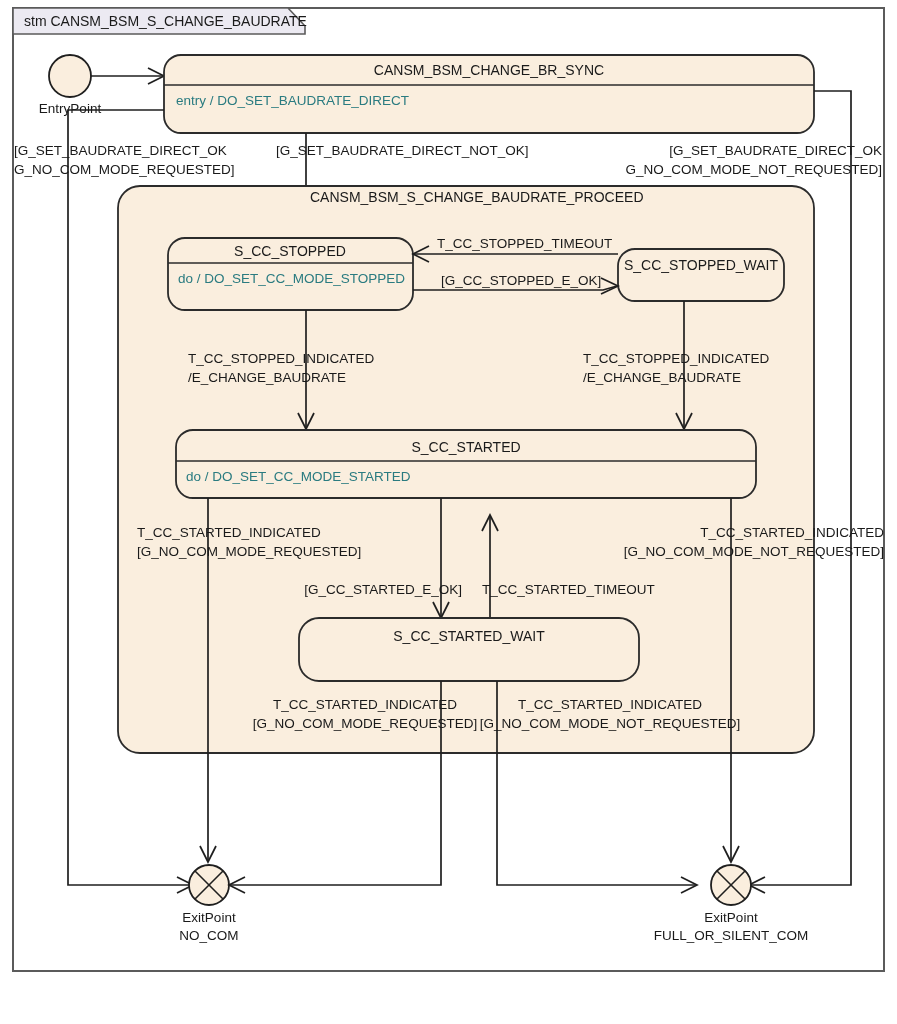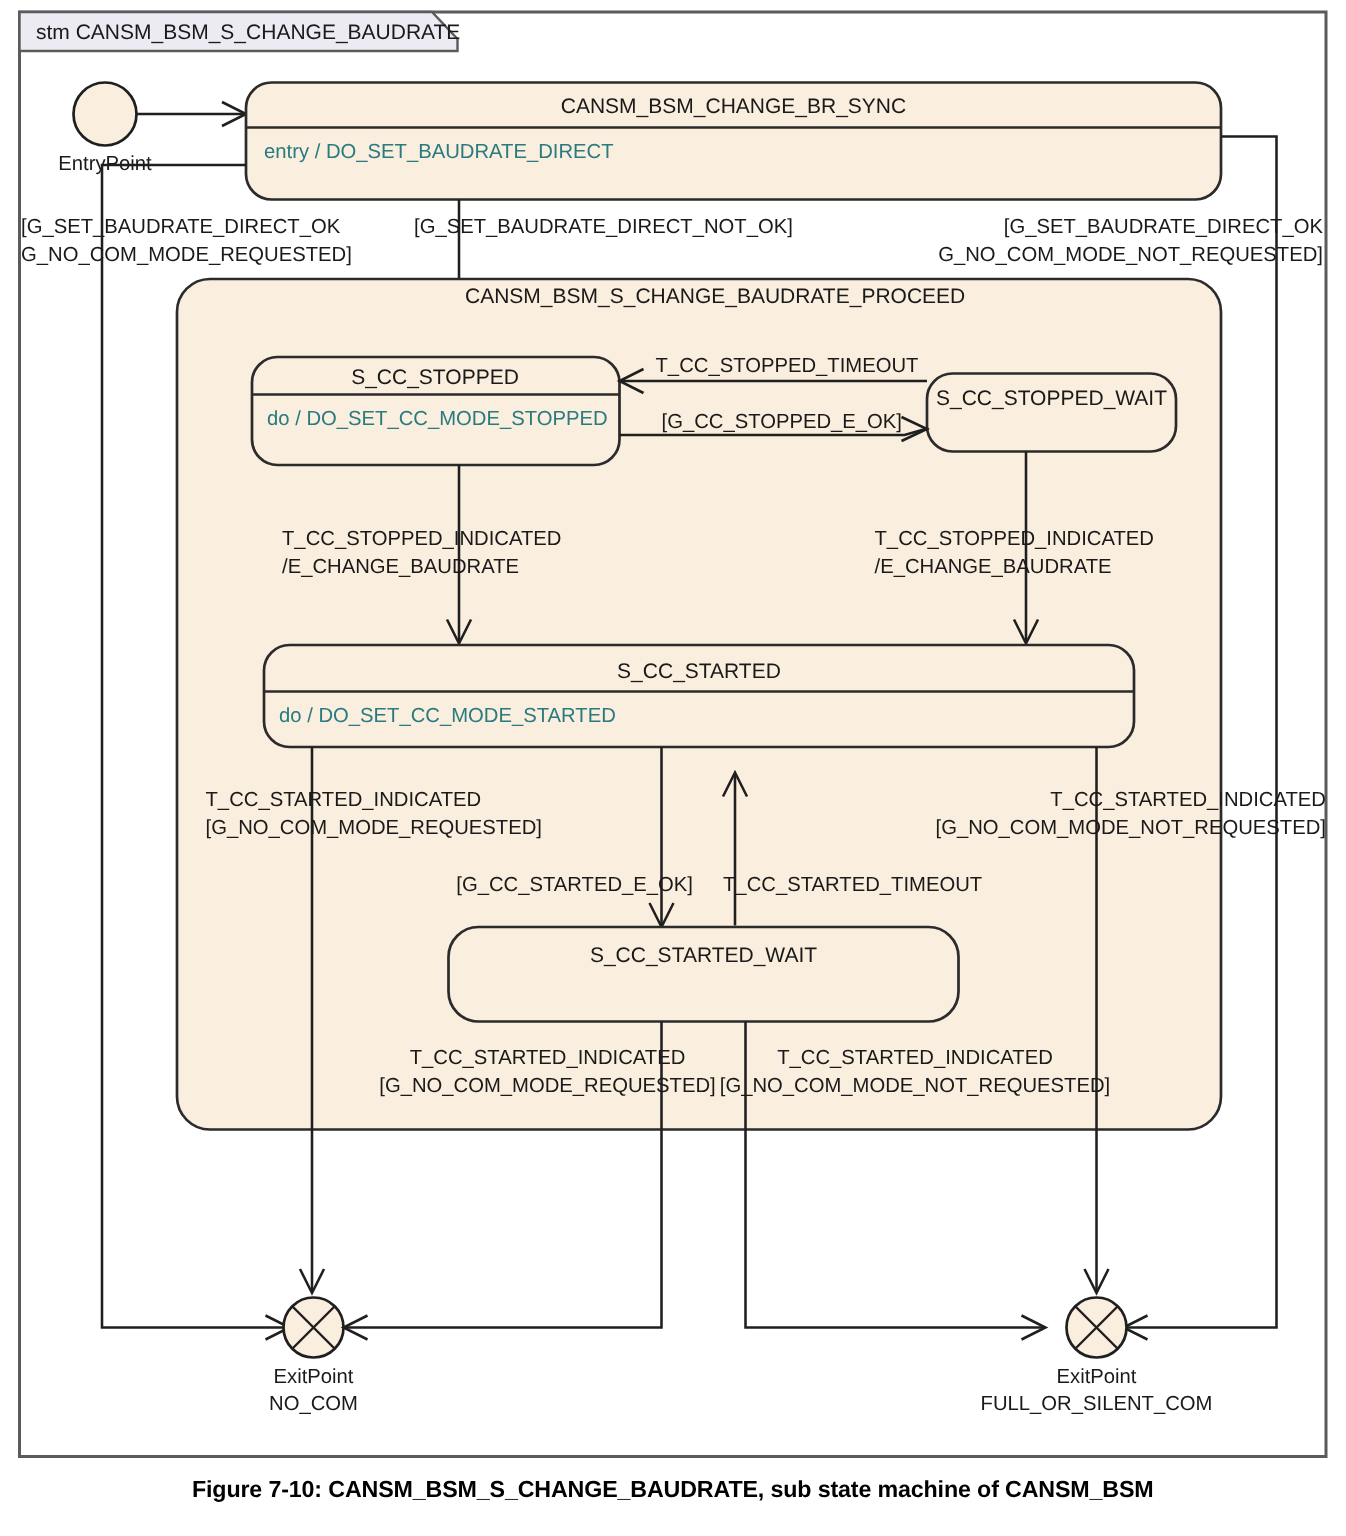--- a/index.html
+++ b/index.html
@@ -276,14 +276,13 @@
     <g>
       <circle class="pseudostate" cx="731" cy="885" r="20"></circle>
       <line class="pseudostate-cross" x1="717" y1="871" x2="745" y2="899"></line>
       <line class="pseudostate-cross" x1="745" y1="871" x2="717" y2="899"></line>
       <text class="pt-label" x="731" y="922">ExitPoint</text>
       <text class="pt-label" x="731" y="940">FULL_OR_SILENT_COM</text>
     </g>
 
   </svg>
 
-  <div class="caption">Figure 7-10: CANSM_BSM_S_CHANGE_BAUDRATE, sub state machine of CANSM_BSM</div>
 </div>
 
 </body></html>

